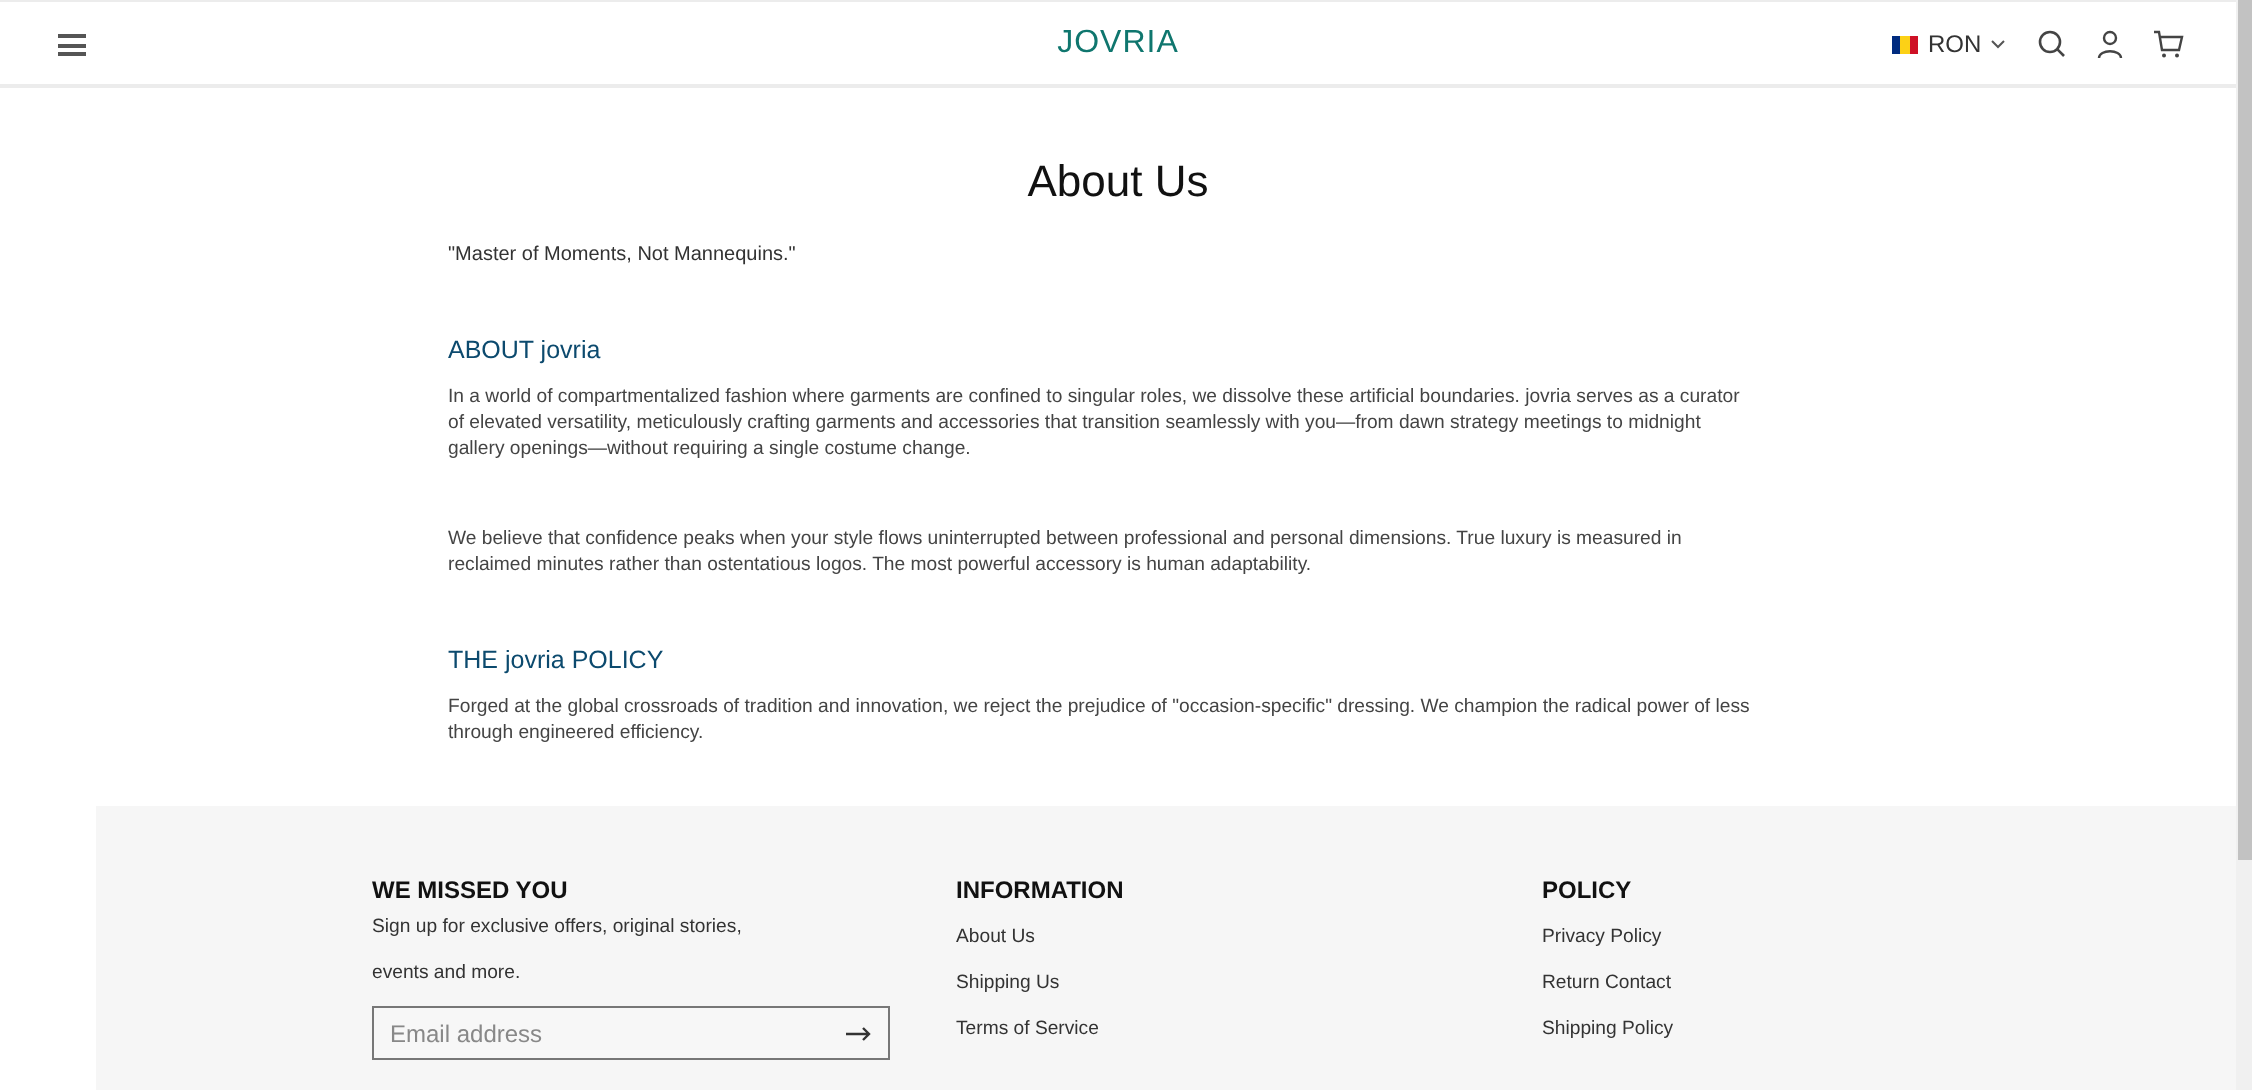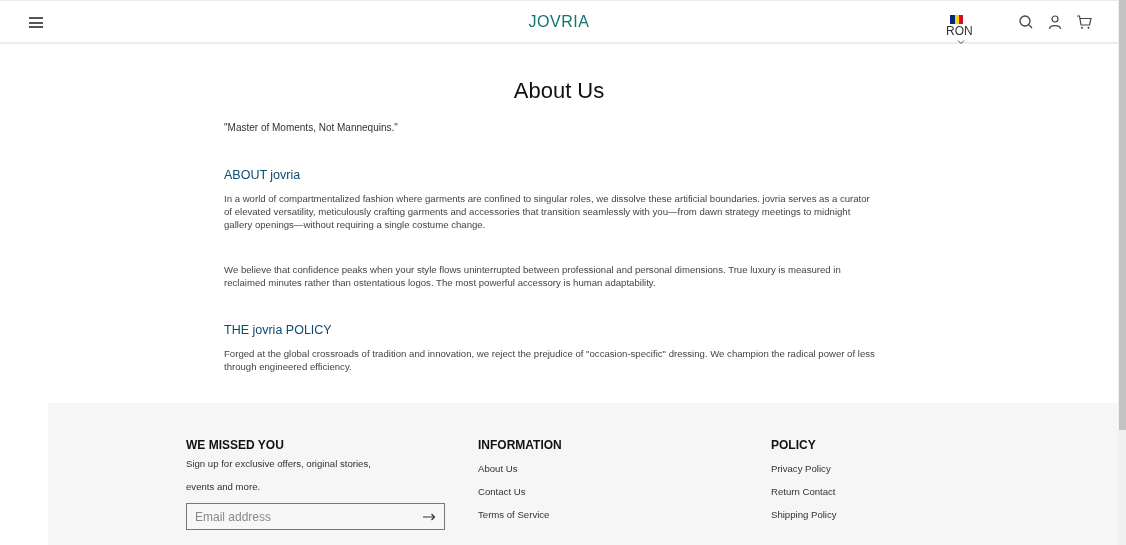--- a/index.html
+++ b/index.html
@@ -8,21 +8,21 @@
 
   .page { position: absolute; left: 0; top: 0; width: 1118px; height: 545px; overflow: hidden; }
 
   .header { position: absolute; left: 0; top: 0; width: 1118px; height: 44px; background: #fff;
             border-top: 1px solid #ececec; border-bottom: 2px solid #ececec; }
   .hamburger { position: absolute; left: 29px; top: 16px; width: 14px; height: 11px; cursor: pointer; }
   .hamburger span { display: block; height: 2px; background: #555; margin-bottom: 2.5px; }
   .logo { position: absolute; left: 0; width: 1118px; top: 12px; text-align: center; font-size: 16px;
           letter-spacing: 0.5px; color: #0f766e; }
   .logo span { cursor: pointer; }
-  .currency { position: absolute; left: 946px; top: 14px; display: flex; align-items: center; cursor: pointer; flex-direction: column; }
+  .currency { position: absolute; left: 946px; top: 14px; display: flex; align-items: center; cursor: pointer; }
   .flag { display: flex; width: 13px; height: 9px; margin-right: 5px; }
   .flag i { flex: 1; display: block; }
   .currency-label { font-size: 12px; color: #333; }
   .chev { margin-left: 4px; width: 8px; height: 8px; }
   .hicon { position: absolute; top: 13px; width: 16px; height: 16px; cursor: pointer; }
 
   .main-title { position: absolute; left: 0; width: 1118px; top: 78px; text-align: center; font-size: 22px;
                 color: #111; font-weight: normal; }
   .content { position: absolute; left: 224px; width: 652px; top: 0; }
   .content p, .content h2 { position: absolute; left: 0; width: 652px; }
@@ -106,21 +106,21 @@
       <input type="email" placeholder="Email address" style="">
       <span class="submit-arrow">
         <svg width="13" height="8" viewBox="0 0 13 8">
             <path d="M0 4 H11.5 M8.5 1 L11.5 4 L8.5 7" fill="none" stroke="#333" stroke-width="1.2"></path>
           </svg>
       </span>
     </div>
 
     <div class="fcol-title" style="left:430px">INFORMATION</div>
     <a class="flink" style="left:430px; top:60px">About Us</a>
-    <a class="flink" style="left:430px; top:83px">Contact Us</a>
+    <a class="flink" style="left:430px; top:83px">Shipping Us</a>
     <a class="flink" style="left:430px; top:106px">Terms of Service</a>
 
     <div class="fcol-title" style="left:723px">POLICY</div>
     <a class="flink" style="left:723px; top:60px">Privacy Policy</a>
     <a class="flink" style="left:723px; top:83px">Return Contact</a>
     <a class="flink" style="left:723px; top:106px">Shipping Policy</a>
   </footer>
 </div>
 
 <div class="scrollbar">

